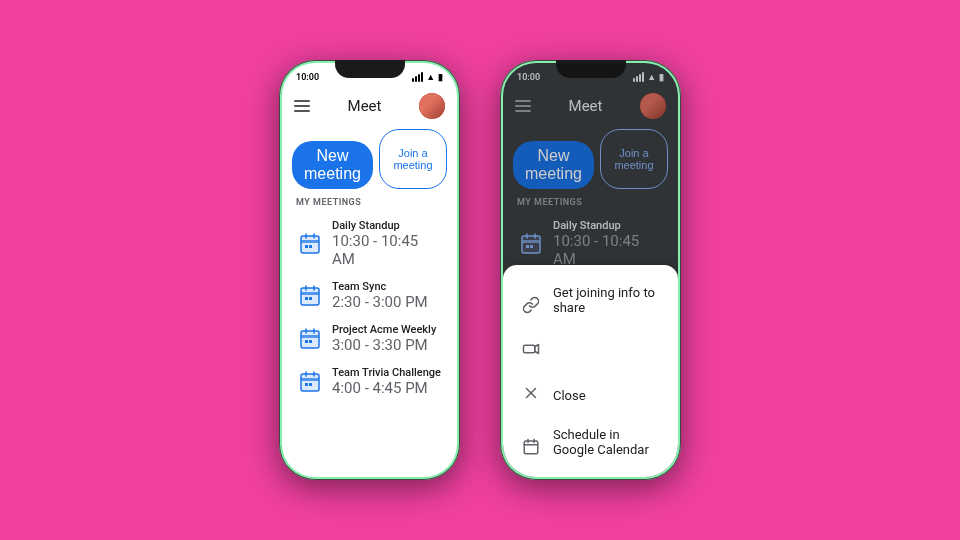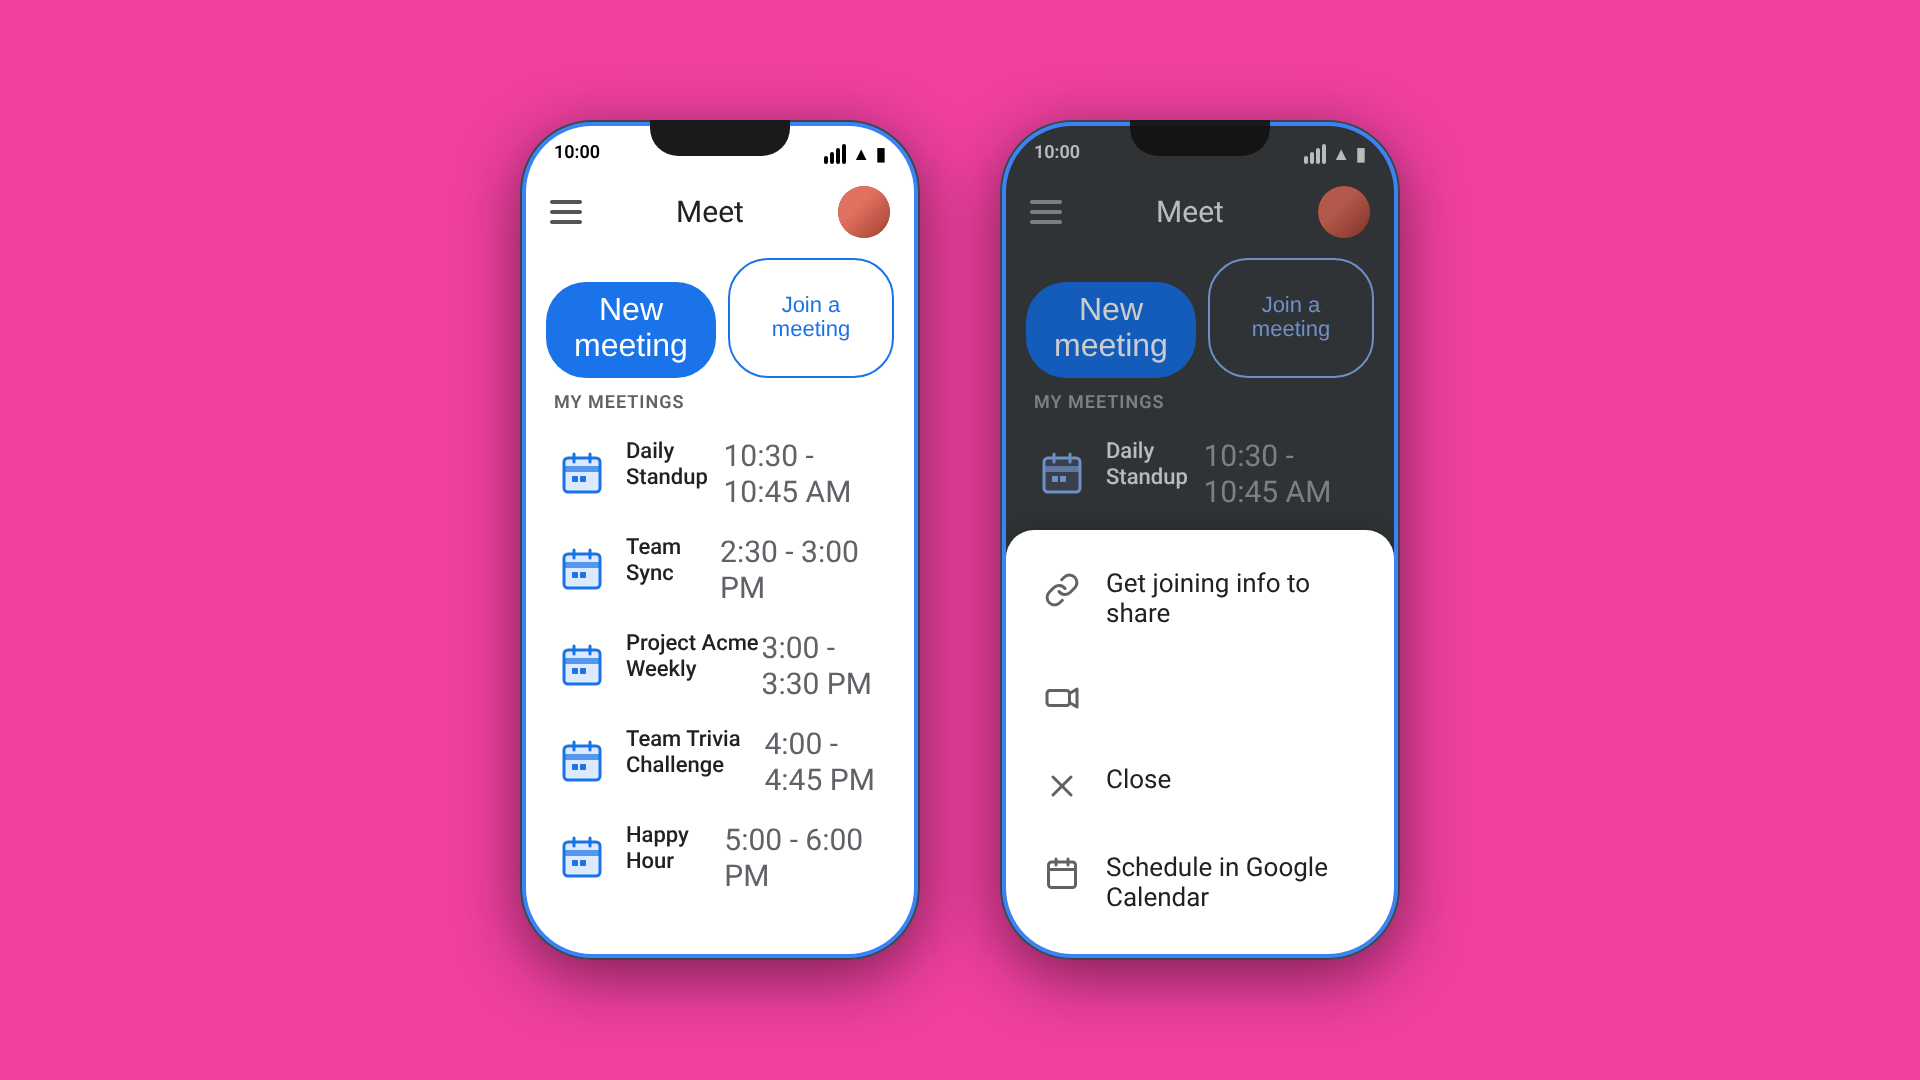--- a/index.html
+++ b/index.html
@@ -10,23 +10,23 @@
       display: flex;
       align-items: center;
       justify-content: center;
       gap: 40px;
       font-family: 'Roboto', Arial, sans-serif;
       overflow: hidden;
     }
 
     
     .phone {
-      width: 200px;
+      width: 181px;
       height: 420px;
-      background: #3b82f6;
+      background: #86efac;
       border-radius: 36px;
       padding: 3px;
       box-shadow: 0 8px 32px rgba(0,0,0,0.5), inset 0 0 0 1px #444;
       position: relative;
       flex-shrink: 0;
     }
     .phone-inner {
       width: 100%;
       height: 100%;
       border-radius: 33px;
@@ -187,20 +187,21 @@
       display: flex;
       align-items: center;
       justify-content: center;
     }
     .cal-svg {
       width: 24px;
       height: 24px;
     }
     .meeting-info {
       display: flex;
+      flex-direction: column;
     }
     .meeting-name {
       font-size: 11px;
       font-weight: 500;
       color: #202124;
     }
     .meeting-time {
       font-size: 15px;
       color: #5f6368;
     }
@@ -225,21 +226,21 @@
       left: 0;
       right: 0;
       background: #fff;
       border-radius: 14px 14px 0 0;
       padding: 8px 0;
       box-shadow: 0 -2px 10px rgba(0,0,0,0.15);
       z-index: 20;
     }
     .context-menu-item {
       display: flex;
-      align-items: flex-start;
+      align-items: flex-end;
       gap: 12px;
       padding: 12px 18px;
       cursor: pointer;
     }
     .menu-icon {
       width: 20px;
       height: 20px;
       display: flex;
       align-items: center;
       justify-content: center;
@@ -363,37 +364,20 @@
     <line x1="16" y1="2" x2="16" y2="6" stroke="#1a73e8" stroke-width="1.5" stroke-linecap="round"></line>
     <rect x="7" y="13" width="3" height="3" rx="0.5" fill="#1a73e8"></rect>
     <rect x="11" y="13" width="3" height="3" rx="0.5" fill="#1a73e8"></rect>
   </svg>
           </div>
     <div class="meeting-info">
       <span class="meeting-name">Team Trivia Challenge</span>
       <span class="meeting-time">4:00 - 4:45 PM</span>
     </div>
   </div>
-        <div class="meeting-item">
-    <div class="calendar-icon">
-            <svg class="cal-svg" viewBox="0 0 24 24" fill="none" xmlns="http://www.w3.org/2000/svg">
-    <rect x="3" y="4" width="18" height="17" rx="2" fill="#1a73e8" opacity="0.15"></rect>
-    <rect x="3" y="4" width="18" height="17" rx="2" stroke="#1a73e8" stroke-width="1.5" fill="none"></rect>
-    <rect x="3" y="8" width="18" height="3" fill="#1a73e8" opacity="0.7"></rect>
-    <line x1="8" y1="2" x2="8" y2="6" stroke="#1a73e8" stroke-width="1.5" stroke-linecap="round"></line>
-    <line x1="16" y1="2" x2="16" y2="6" stroke="#1a73e8" stroke-width="1.5" stroke-linecap="round"></line>
-    <rect x="7" y="13" width="3" height="3" rx="0.5" fill="#1a73e8"></rect>
-    <rect x="11" y="13" width="3" height="3" rx="0.5" fill="#1a73e8"></rect>
-  </svg>
-          </div>
-    <div class="meeting-info">
-      <span class="meeting-name">Happy Hour</span>
-      <span class="meeting-time">5:00 - 6:00 PM</span>
-    </div>
-  </div>
       </div>
   </div>
 </div>
 
 <div class="phone phone-dark">
   <div class="notch"></div>
   <div class="phone-inner">
 
     <div class="status-bar">
       <span>10:00</span>

